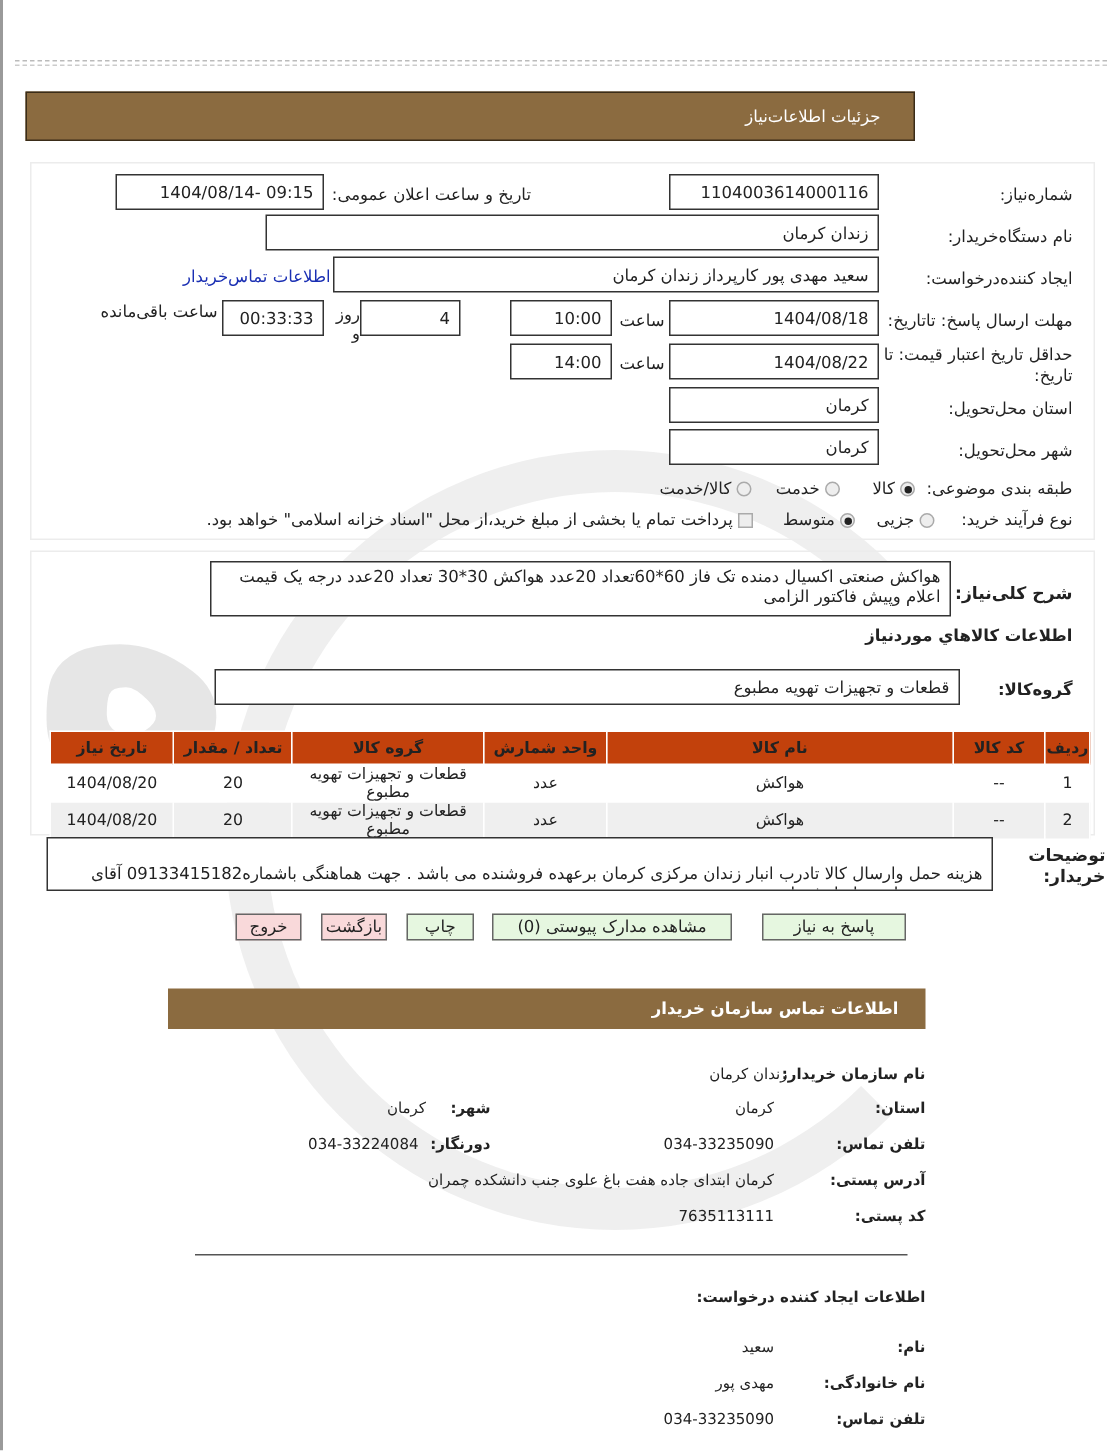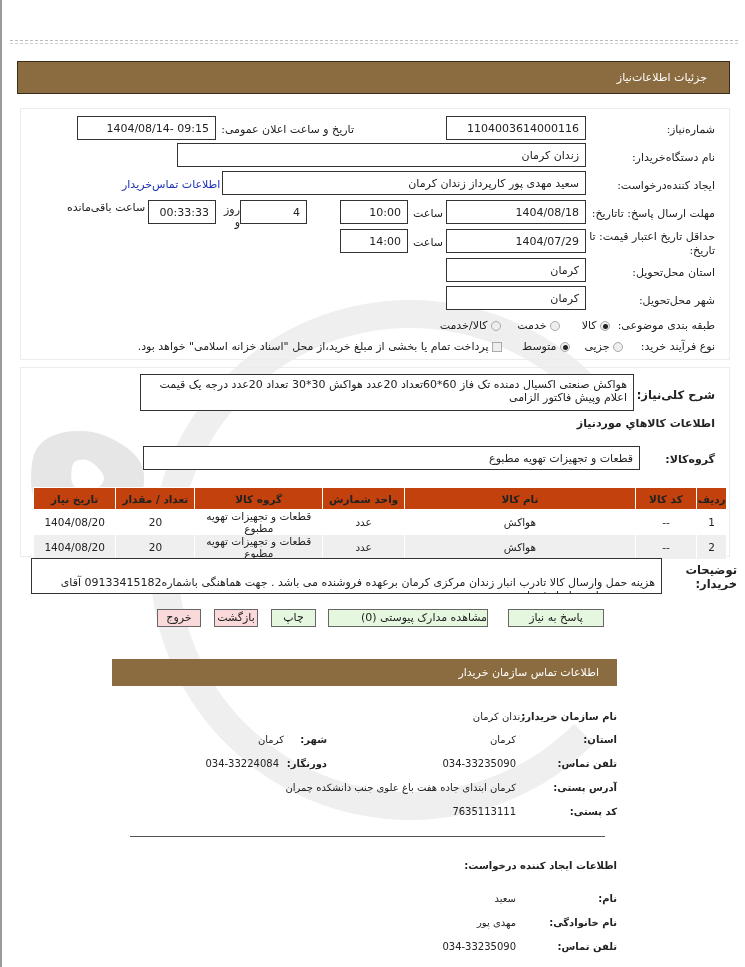--- a/index.html
+++ b/index.html
@@ -5,21 +5,21 @@
   * { box-sizing: border-box; margin: 0; padding: 0; }
   body {
     width: 745px; height: 967px; position: relative; overflow: hidden;
     background: #ffffff; font-family: "DejaVu Sans", sans-serif; font-size: 11px; color: #222;
     direction: rtl;
   }
   .leftbar { position: absolute; left: 0; top: 0; width: 2px; height: 967px; background: #9a9a9a; }
   .dots { position: absolute; left: 10px; top: 40px; width: 728px; height: 4px;
     border-top: 1px dashed #bbb; border-bottom: 1px dashed #ccc; }
   .header-bar {
-    position: absolute; left: 17px; top: 61px; width: 713px; height: 33px;
+    position: absolute; left: 17px; top: 61px; width: 593px; height: 33px;
     background: #8b6b40; border: 1px solid #3a2c18;
   }
   .header-bar span { position: absolute; right: 22px; top: 9px; color: #fff; font-size: 11px; }
   .panel { position: absolute; border: 1px solid #ececec; background: transparent; }
   .lbl { position: absolute; font-size: 11px; color: #222; white-space: nowrap; }
   .box {
     position: absolute; border: 1px solid #333; background: #fff; height: 24px;
     font-size: 11px; padding: 5px 6px; white-space: nowrap; overflow: hidden;
   }
   .box.ltr { direction: ltr; text-align: right; }
@@ -33,21 +33,21 @@
   .wm-arc { position: absolute; border-radius: 50%; border: 28px solid #dedede; opacity: 0.55; pointer-events: none; }
   table.items { position: absolute; left: 33px; top: 487px; width: 694px; border-collapse: collapse; font-size: 10.5px; }
   table.items th { background: #c2410c; color: #222; font-weight: bold; height: 22px; border: 1px solid #fff; }
   table.items td { height: 20px; text-align: center; border: 1px solid #fff; }
   table.items tr.r1 td { background: #ffffff; }
   table.items tr.r2 td { background: #efefef; }
   .btn { position: absolute; height: 18px; border: 1px solid #666; font-size: 11px; text-align: center; padding-top: 1px; }
   .btn.green { background: #e6f7e0; }
   .btn.red { background: #f9d9da; }
   .sec-bar { position: absolute; left: 112px; top: 659px; width: 505px; height: 27px; background: #8b6b40; }
-  .sec-bar span { position: absolute; right: 18px; top: 7px; color: #fff; font-weight: normal; font-size: 11px; text-align: center; }
+  .sec-bar span { position: absolute; right: 18px; top: 7px; color: #fff; font-weight: bold; font-size: 11px; text-align: center; }
   .kv-l { position: absolute; font-weight: bold; font-size: 10px; white-space: nowrap; }
   .kv-v { position: absolute; font-size: 10px; white-space: nowrap; }
   .hr { position: absolute; left: 130px; top: 836px; width: 475px; height: 1px; background: #555; }
   .bold { font-weight: bold; }
 </style>
 </head>
 <body>
 
 <div class="leftbar"></div>
 <div class="dots"></div>
@@ -76,21 +76,21 @@
 <span class="lbl" style="right:30px; top:207px;">مهلت ارسال پاسخ: تاتاریخ:</span>
 <div class="box ltr" style="left:446px; top:200px; width:140px;">1404/08/18</div>
 <span class="lbl" style="right:302px; top:207px;">ساعت</span>
 <div class="box ltr" style="left:340px; top:200px; width:68px;">10:00</div>
 <div class="box ltr" style="left:240px; top:200px; width:67px;">4</div>
 <span class="lbl" style="left:224px; top:203px; width:16px; white-space:normal; line-height:13px;">روز و</span>
 <div class="box ltr" style="left:148px; top:200px; width:68px;">00:33:33</div>
 <span class="lbl" style="left:67px; top:201px;">ساعت باقی‌مانده</span>
 
 <span class="lbl" style="right:30px; top:230px; width:130px; white-space:normal; line-height:14px;">حداقل تاریخ اعتبار قیمت: تا تاریخ:</span>
-<div class="box ltr" style="left:446px; top:229px; width:140px;">1404/07/29</div>
+<div class="box ltr" style="left:446px; top:229px; width:140px;">1404/08/22</div>
 <span class="lbl" style="right:302px; top:236px;">ساعت</span>
 <div class="box ltr" style="left:340px; top:229px; width:68px;">14:00</div>
 
 <span class="lbl" style="right:30px; top:266px;">استان محل‌تحویل:</span>
 <div class="box" style="left:446px; top:258px; width:140px;">کرمان</div>
 <span class="lbl" style="right:30px; top:294px;">شهر محل‌تحویل:</span>
 <div class="box" style="left:446px; top:286px; width:140px;">کرمان</div>
 
 <span class="lbl" style="right:30px; top:319px;">طبقه بندی موضوعی:</span>
 <span class="lbl" style="right:135px; top:319px;">
@@ -158,21 +158,21 @@
       <td>20</td>
       <td>1404/08/20</td>
     </tr>
   </tbody>
 </table>
 
 <span class="lbl bold" style="right:8px; top:563px; width:50px; white-space:normal; line-height:14px; font-size:11.5px;">توضیحات خریدار:</span>
 <div class="box" style="left:31px; top:558px; width:631px; height:35px; white-space:normal; line-height:13px; padding:17px 6px;">هزینه حمل وارسال کالا تادرب انبار زندان مرکزی کرمان برعهده فروشنده می باشد . جهت هماهنگی باشماره09133415182 آقای مهدی پور تماس حاصل فرمایید.</div>
 
 <div class="btn green" style="left:508px; top:609px; width:96px;">پاسخ به نیاز</div>
-<div class="btn green" style="left:328px; top:609px; width:160px;text-align:right;">مشاهده مدارک پیوستی (0)</div>
+<div class="btn green" style="left:328px; top:609px; width:160px;">مشاهده مدارک پیوستی (0)</div>
 <div class="btn green" style="left:271px; top:609px; width:45px;">چاپ</div>
 <div class="btn red" style="left:214px; top:609px; width:44px;">بازگشت</div>
 <div class="btn red" style="left:157px; top:609px; width:44px;">خروج</div>
 
 <div class="sec-bar">
   <span>اطلاعات تماس سازمان خریدار</span>
 </div>
 <span class="kv-l" style="right:128px; top:711px;">نام سازمان خریدار:</span>
 <span class="kv-v" style="right:220px; top:711px;">زندان کرمان</span>
 <span class="kv-l" style="right:128px; top:734px;">استان:</span>

